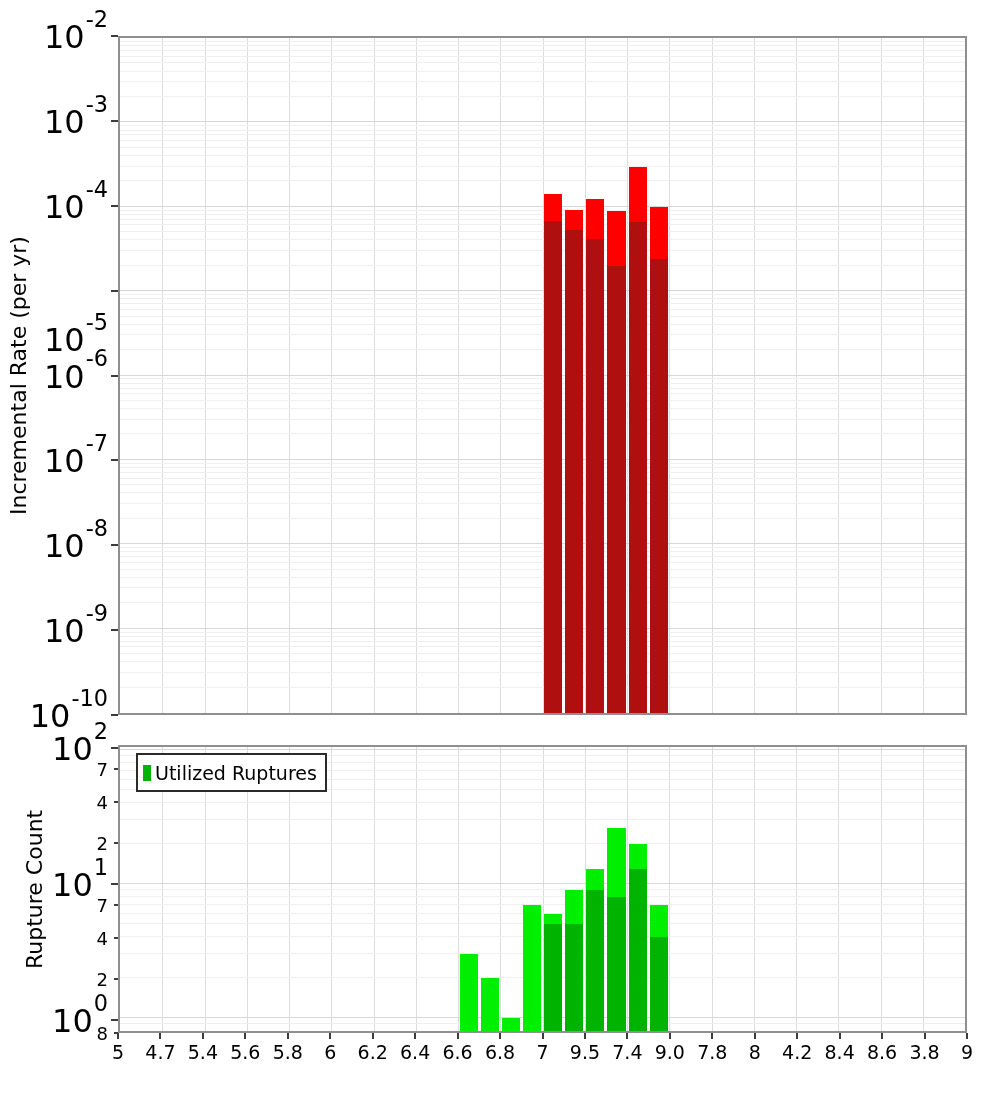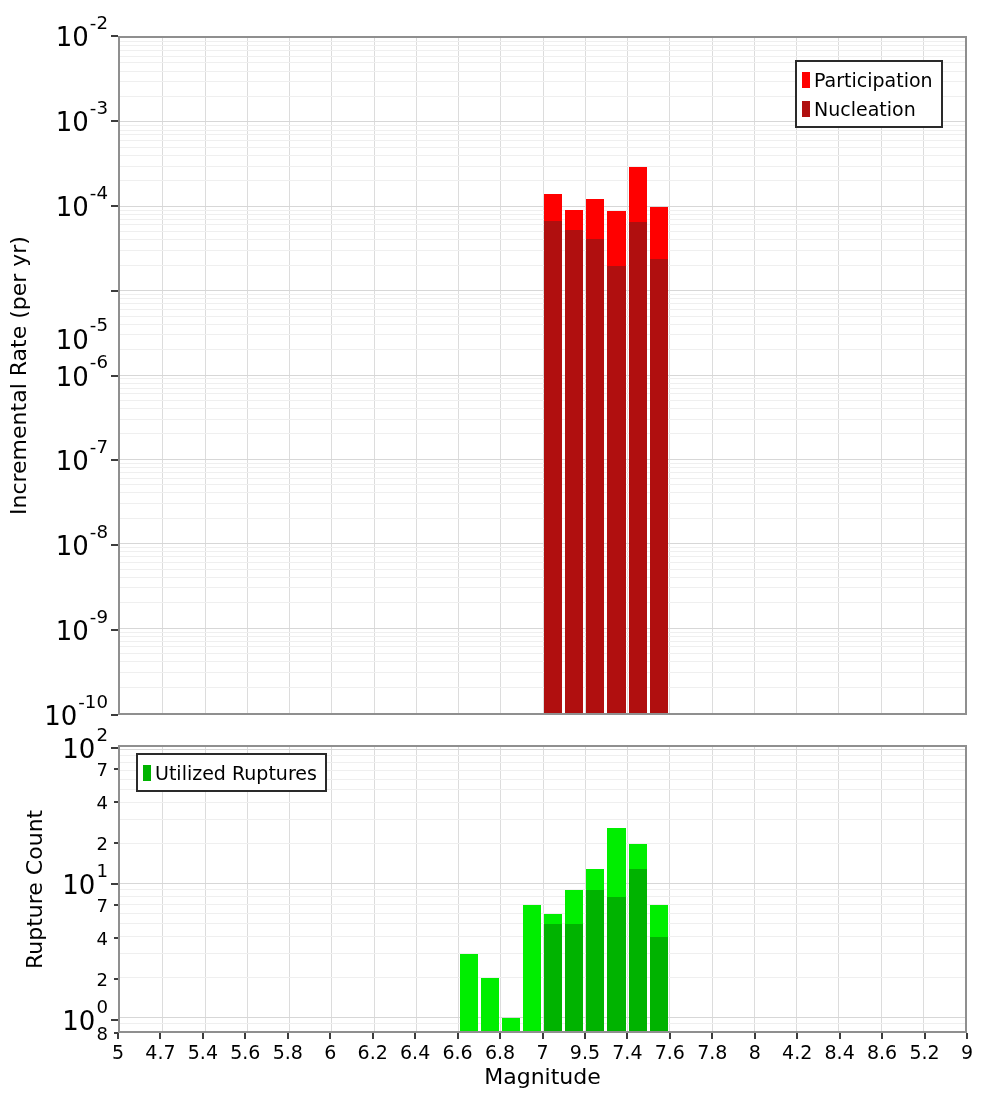--- a/index.html
+++ b/index.html
@@ -10,21 +10,21 @@
   .plot-top{left:118px;top:36px;width:849px;height:679px;}
   .plot-bottom{left:118px;top:745px;width:849px;height:288px;}
   .gridv{position:absolute;top:0;bottom:0;width:1px;background:#dcdcdc;}
   .gridh{position:absolute;left:0;right:0;height:1px;}
   .gridh.major{background:#d7d7d7;}
   .gridh.minor{background:#efefef;}
   .bar{position:absolute;bottom:0;}
   .ygutter{position:absolute;}
   .ygutter-top{left:0;top:36px;width:118px;height:679px;}
   .ygutter-bottom{left:0;top:745px;width:118px;height:288px;}
-  .ytick-label{position:absolute;right:10px;transform:translateY(-50%);font-size:26px;white-space:nowrap;}
+  .ytick-label{position:absolute;right:10px;transform:translateY(-50%);font-size:32px;white-space:nowrap;}
   .ytick-label sup{font-size:70%;position:relative;top:-0.45em;margin-left:1px;}
   .ytick-minor{position:absolute;right:10px;transform:translateY(-50%);font-size:18px;}
   .ymark{position:absolute;right:0;height:2px;background:#3c3c3c;transform:translateY(-50%);}
   .ymark.major{width:7px;}
   .ymark.minor{width:4px;}
   .xstrip{position:absolute;left:118px;top:1033px;width:849px;height:34px;}
   .xmark{position:absolute;top:0;width:2px;height:6px;background:#3c3c3c;transform:translateX(-50%);}
   .xtick-label{position:absolute;top:8px;transform:translateX(-50%);font-size:19px;white-space:nowrap;}
   .x-axis-label{position:absolute;left:118px;top:1064px;width:849px;text-align:center;font-size:22px;}
   .y-axis-label{position:absolute;writing-mode:vertical-rl;transform:rotate(180deg);text-align:center;font-size:22px;}
@@ -271,48 +271,37 @@
       <div class="xtick-label" style="left: 40%;">6.6</div>
       <div class="xmark" style="left: 45%;"></div>
       <div class="xtick-label" style="left: 45%;">6.8</div>
       <div class="xmark" style="left: 50%;"></div>
       <div class="xtick-label" style="left: 50%;">7</div>
       <div class="xmark" style="left: 55%;"></div>
       <div class="xtick-label" style="left: 55%;">9.5</div>
       <div class="xmark" style="left: 60%;"></div>
       <div class="xtick-label" style="left: 60%;">7.4</div>
       <div class="xmark" style="left: 65%;"></div>
-      <div class="xtick-label" style="left: 65%;">7.6</div>
+      <div class="xtick-label" style="left: 65%;">9.0</div>
       <div class="xmark" style="left: 70%;"></div>
       <div class="xtick-label" style="left: 70%;">7.8</div>
       <div class="xmark" style="left: 75%;"></div>
       <div class="xtick-label" style="left: 75%;">8</div>
       <div class="xmark" style="left: 80%;"></div>
       <div class="xtick-label" style="left: 80%;">4.2</div>
       <div class="xmark" style="left: 85%;"></div>
       <div class="xtick-label" style="left: 85%;">8.4</div>
       <div class="xmark" style="left: 90%;"></div>
       <div class="xtick-label" style="left: 90%;">8.6</div>
       <div class="xmark" style="left: 95%;"></div>
-      <div class="xtick-label" style="left: 95%;">5.2</div>
+      <div class="xtick-label" style="left: 95%;">3.8</div>
       <div class="xmark" style="left: 100%;"></div>
       <div class="xtick-label" style="left: 100%;">9</div>
     </div>
-  <div class="x-axis-label">Magnitude</div>
-
-  <div class="legend legend-top-right">
-    <div class="legend-entry">
-      <span class="swatch" style="background: rgb(255, 0, 0);"></span>
-      <span class="legend-text">Participation</span>
-    </div>
-    <div class="legend-entry">
-      <span class="swatch" style="background: rgb(176, 15, 15);"></span>
-      <span class="legend-text">Nucleation</span>
-    </div>
-  </div>
+
 
   <div class="legend legend-bottom-left">
     <div class="legend-entry">
       <span class="swatch" style="background: rgb(0, 179, 0);"></span>
       <span class="legend-text">Utilized Ruptures</span>
     </div>
   </div>
 
 </div>
 

